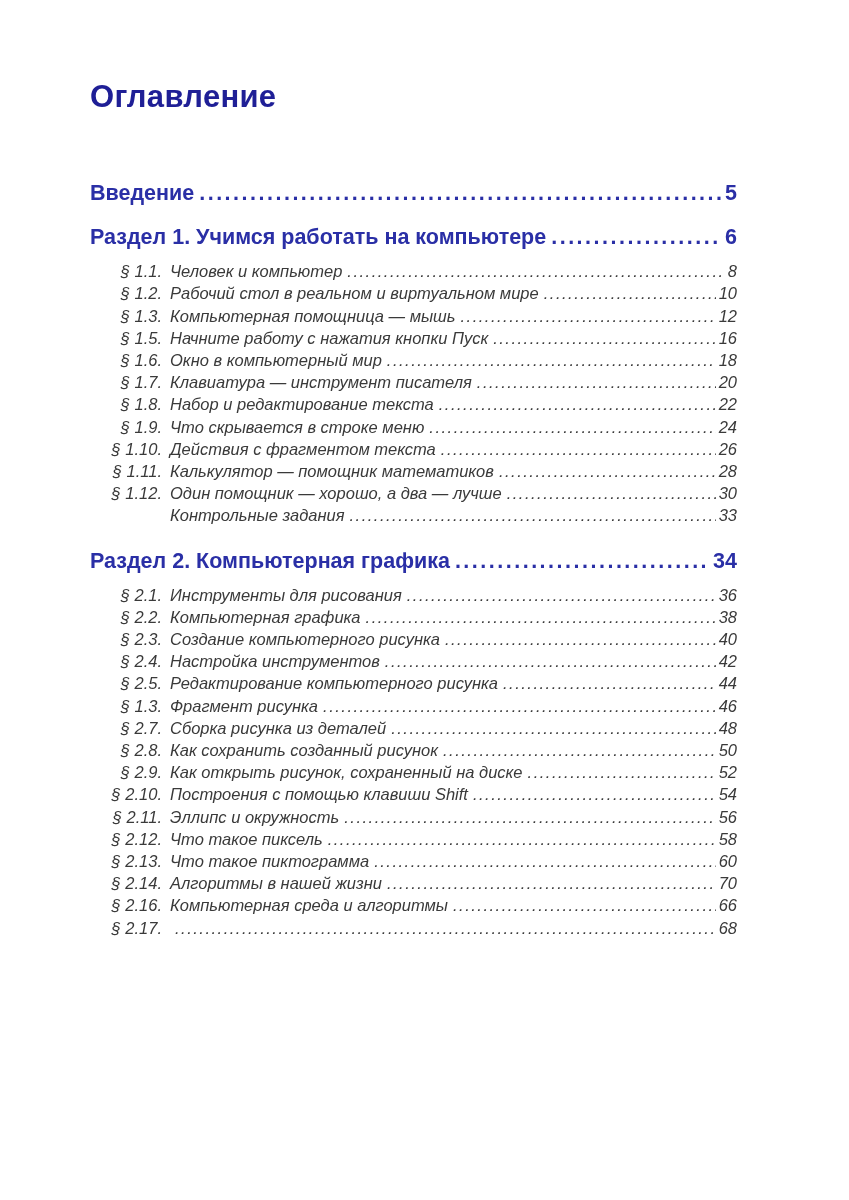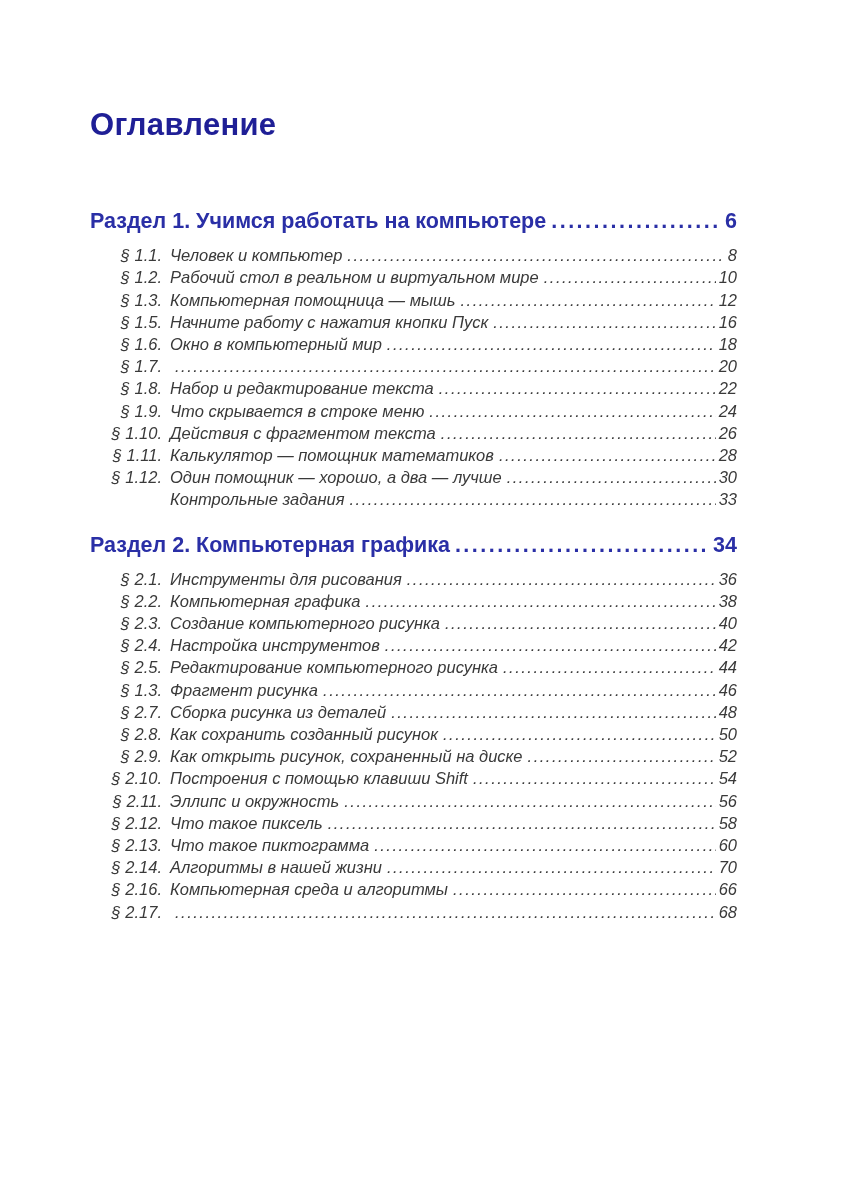--- a/index.html
+++ b/index.html
@@ -6,21 +6,21 @@
     margin: 0;
     padding: 0;
     background: #ffffff;
   }
   .page {
     position: relative;
     width: 849px;
     height: 1200px;
     box-sizing: border-box;
     background: #ffffff;
-    padding: 106px 112px 40px 90px;
+    padding: 78px 112px 40px 90px;
     overflow: hidden;
     font-family: "Liberation Sans", "DejaVu Sans", sans-serif;
   }
   h1.doc-title {
     margin: 0 0 64px 0;
     font-size: 31px;
     line-height: 1.2;
     font-weight: 700;
     color: #1f1f96;
     letter-spacing: 0.3px;
@@ -75,20 +75,25 @@
     text-align: right;
   }
 </style>
 </head>
 <body>
 
 <div class="page">
 
   <h1 class="doc-title">Оглавление</h1>
 
+  <div class="row heading intro-row">
+    <span class="title-t">Введение</span>
+    <span class="dots"></span>
+    <span class="pg">5</span>
+  </div>
 
   <section class="toc-section">
     <div class="row heading section-heading-row">
       <span class="title-t">Раздел 1. Учимся работать на компьютере</span>
       <span class="dots"></span>
       <span class="pg">6</span>
     </div>
     <div class="entries">
         <div class="row entry">
           <span class="num">§ 1.1.</span>
@@ -115,20 +120,21 @@
           <span class="pg">16</span>
         </div>
         <div class="row entry">
           <span class="num">§ 1.6.</span>
           <span class="title-t">Окно в компьютерный мир</span>
           <span class="dots"></span>
           <span class="pg">18</span>
         </div>
         <div class="row entry">
           <span class="num">§ 1.7.</span>
+          <span class="title-t">Клавиатура — инструмент писателя</span>
           <span class="dots"></span>
           <span class="pg">20</span>
         </div>
         <div class="row entry">
           <span class="num">§ 1.8.</span>
           <span class="title-t">Набор и редактирование текста</span>
           <span class="dots"></span>
           <span class="pg">22</span>
         </div>
         <div class="row entry">

